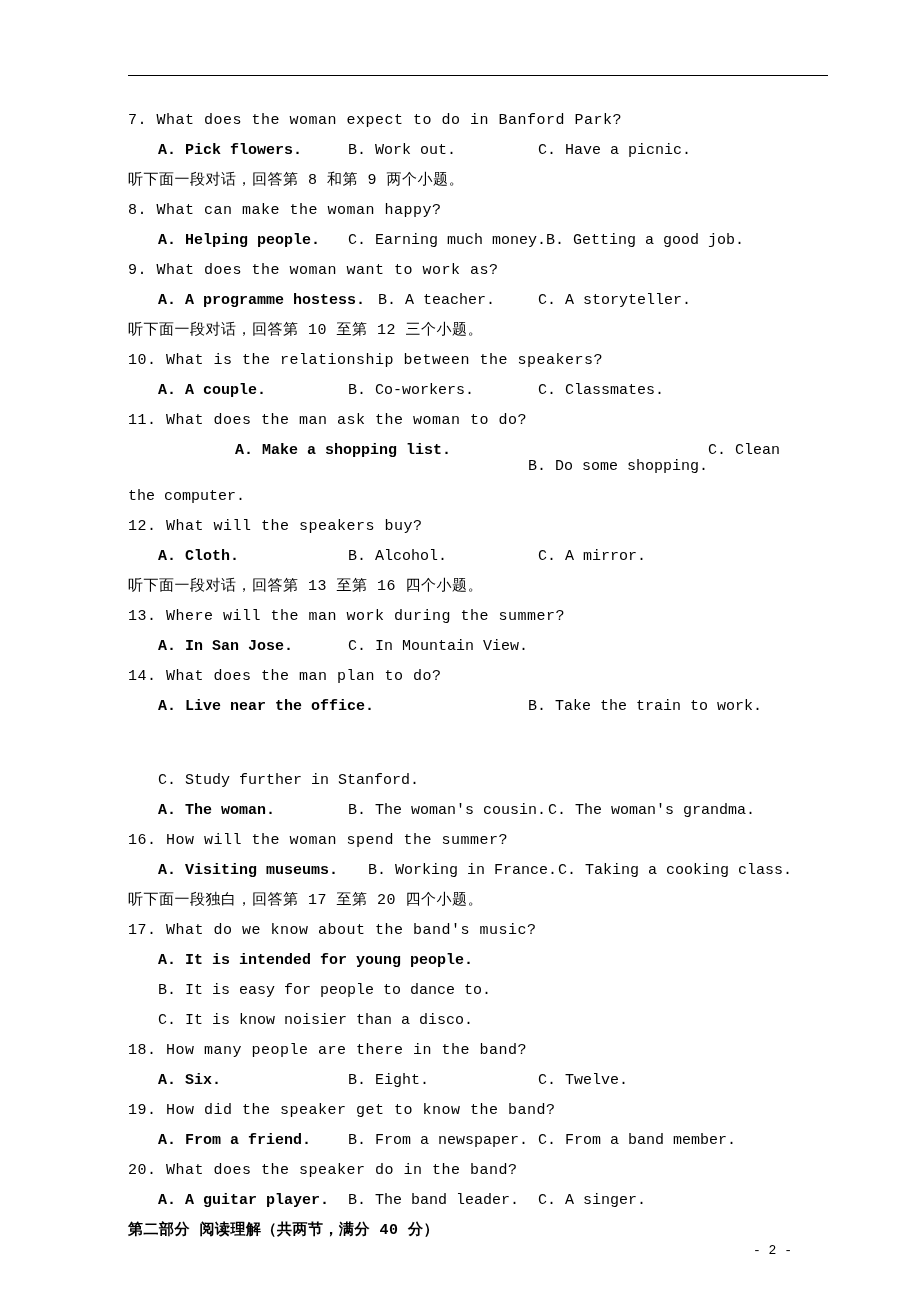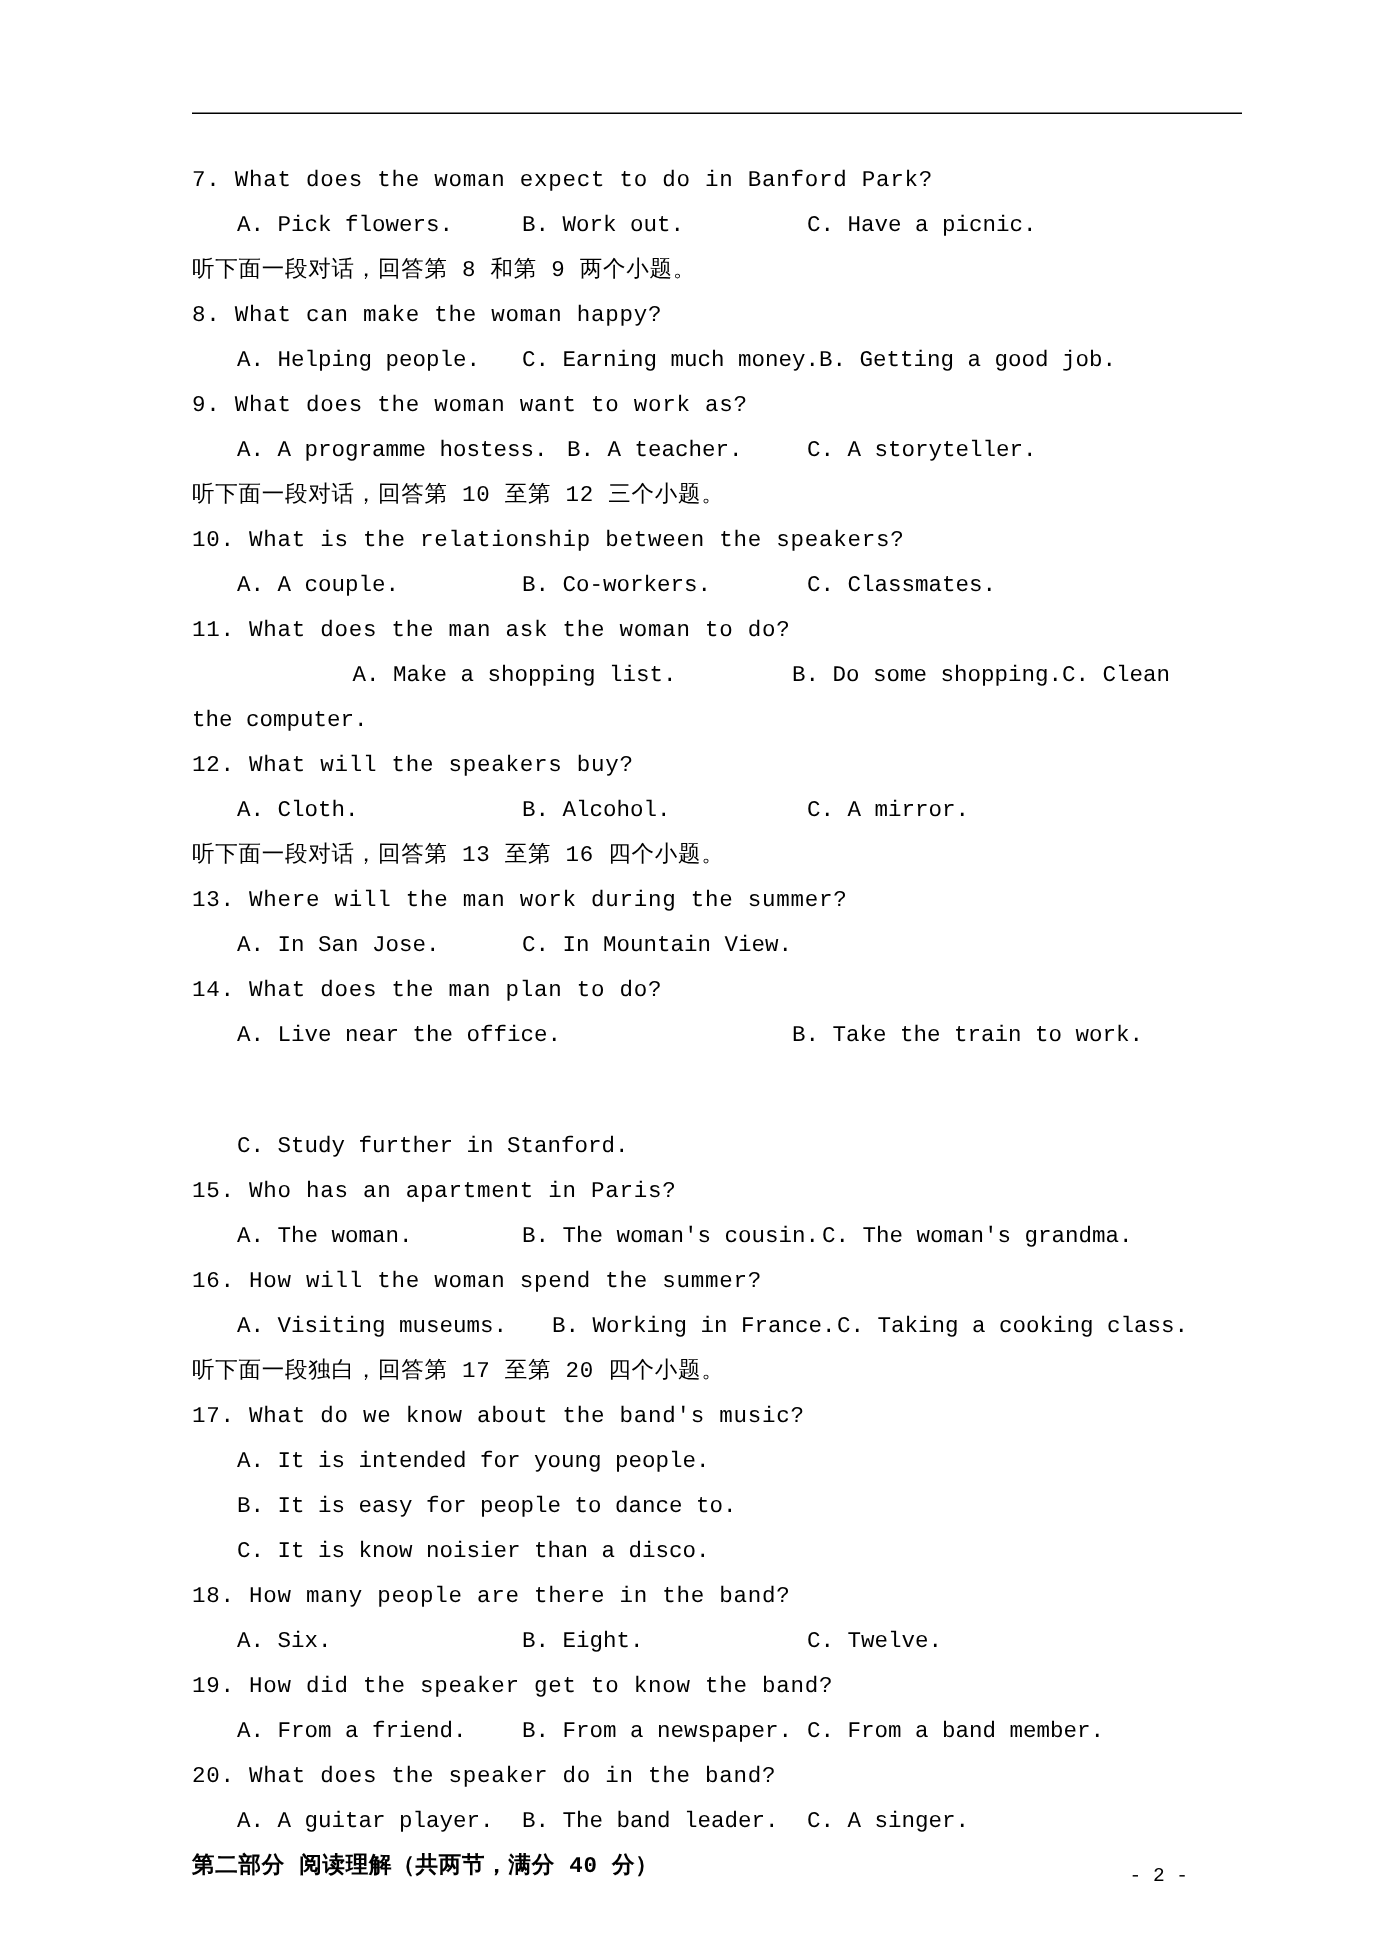--- a/index.html
+++ b/index.html
@@ -25,21 +25,21 @@
   .question {
     letter-spacing: 0.5px;
   }
   .options {
     display: flex;
     flex-wrap: wrap;
   }
   .opt {
     white-space: pre;
   }
-  .opt-a { padding-left: 30px; min-width: 190px; }
+  .opt-a { padding-left: 30px; min-width: 190px; font-weight: bold; }
   .opt-b { min-width: 190px; }
   .opt-c { min-width: 180px; }
   .instruction {
     letter-spacing: 0.5px;
   }
   .section-heading {
     font-weight: bold;
     letter-spacing: 0.5px;
   }
   .page-num {
@@ -49,21 +49,21 @@
     font-size: 13px;
   }
   .stacked .opt-a,
   .stacked .opt-b,
   .stacked .opt-c {
     display: block;
     width: 100%;
     padding-left: 30px;
   }
   .q11 .opt-a { min-width: 370px; text-align: center; }
-  .q11 .opt-b { min-width: 0; }
+  .q11 .opt-b { min-width: 0; margin-top: 16px; }
   .q11 .opt-c { min-width: 0; }
   .wrap-line { padding-left: 0; }
   .q14 .opt-a { min-width: 370px; }
   .q14 .opt-b { min-width: 0; }
   .q14 .opt-c { display: block; width: 100%; padding-left: 30px; margin-top: 44px; }
 </style>
 </head>
 <body>
 
 <div class="page">
@@ -142,21 +142,20 @@
   <div>
     <div class="question">14. What does the man plan to do?</div>
     <div class="options q14">
       <span class="opt opt-a">A. Live near the office.</span>
       <span class="opt opt-b">B. Take the train to work.</span>
       <span class="opt opt-c">C. Study further in Stanford.</span>
     </div>
   </div>
 
   <div>
-    <div class="question">15. Who has an apartment in Paris?</div>
     <div class="options">
       <span class="opt opt-a">A. The woman.</span>
       <span class="opt opt-b" style="min-width:200px">B. The woman's cousin.</span>
       <span class="opt opt-c">C. The woman's grandma.</span>
     </div>
   </div>
 
   <div>
     <div class="question">16. How will the woman spend the summer?</div>
     <div class="options">

